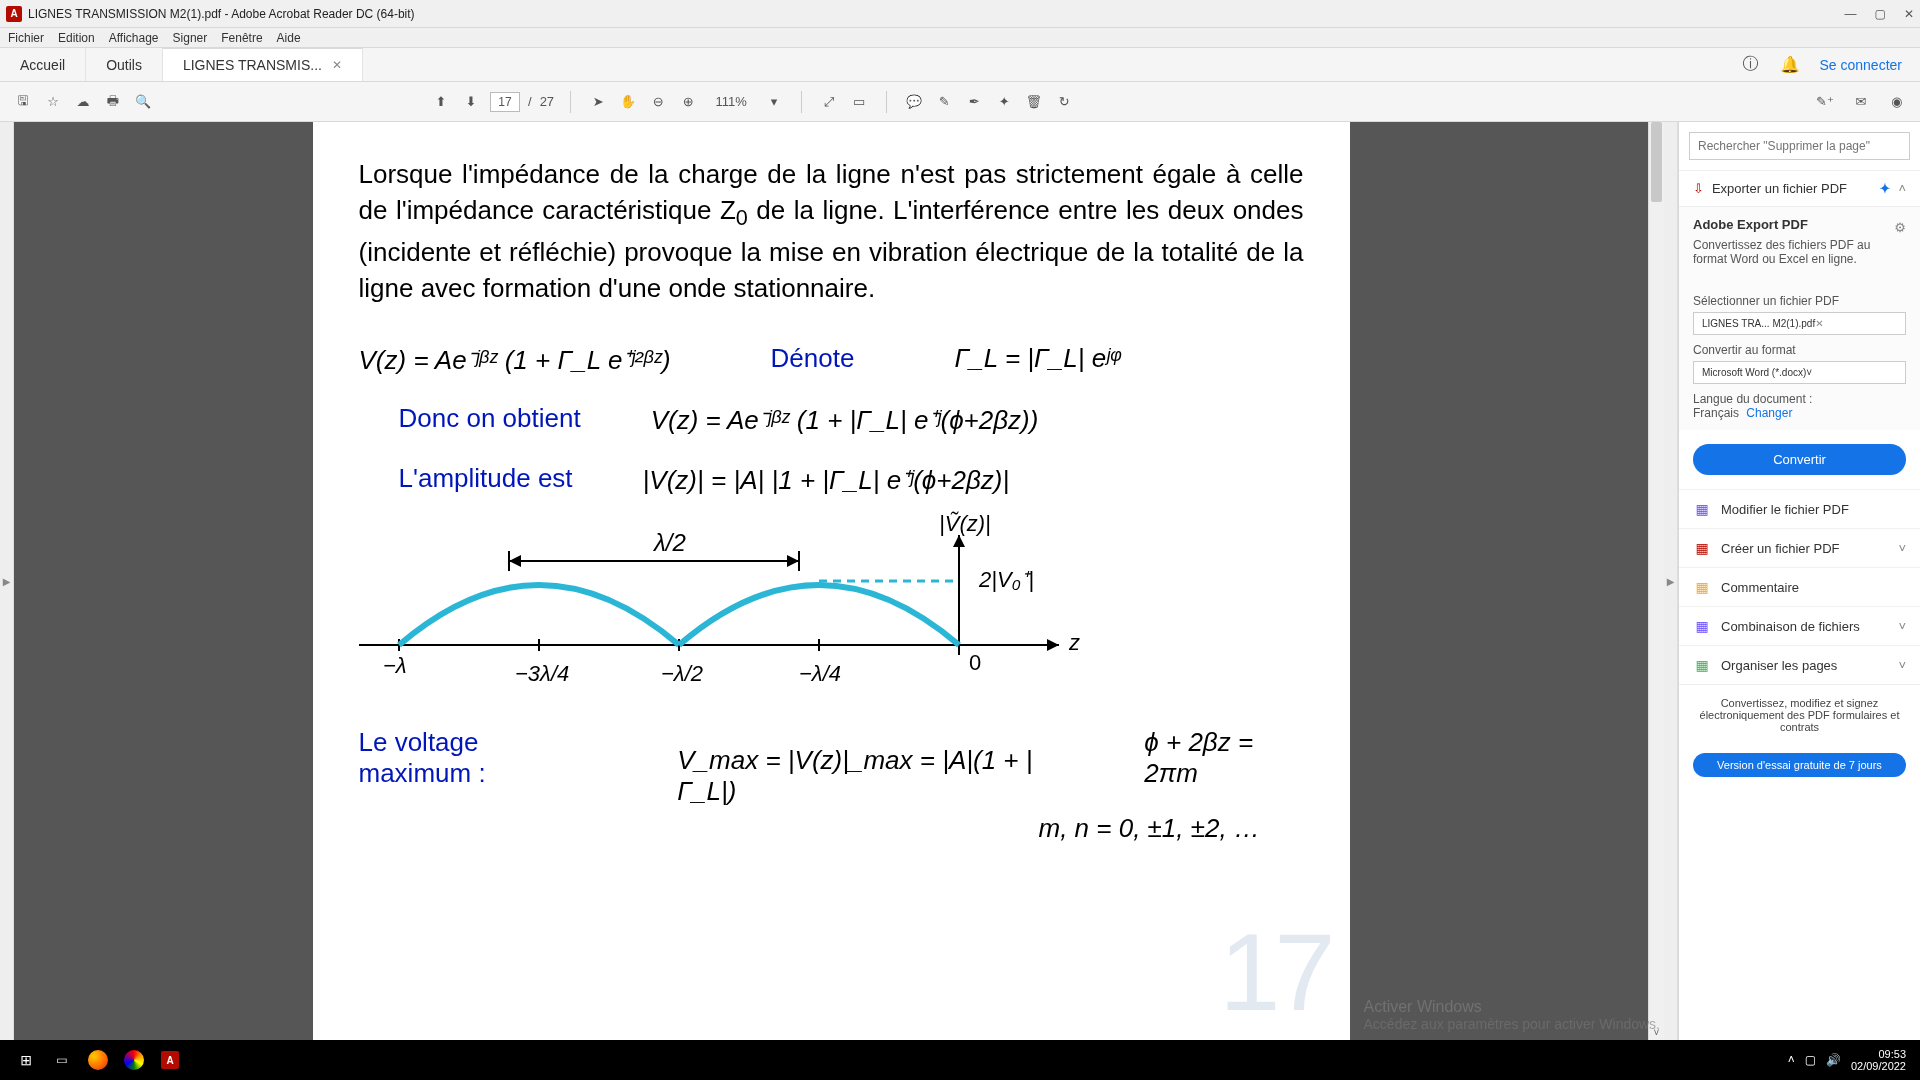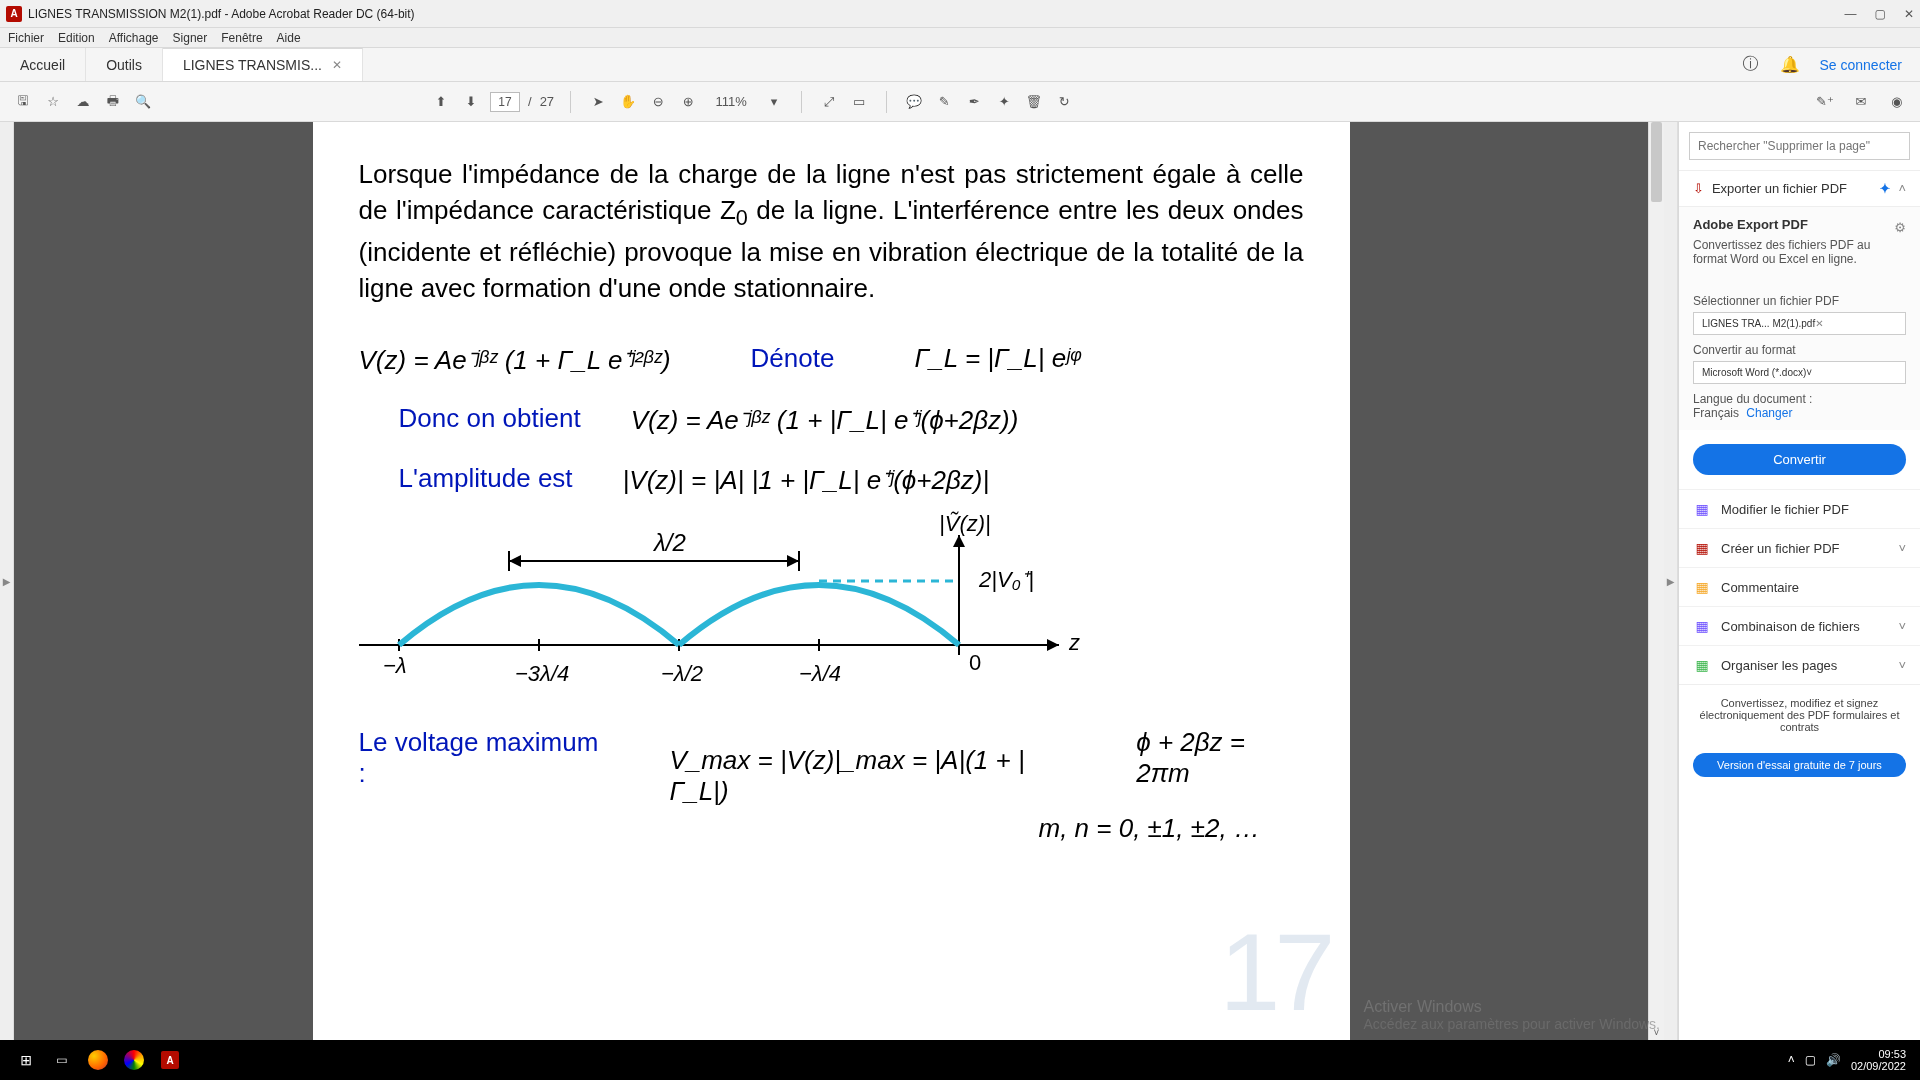--- a/index.html
+++ b/index.html
@@ -25,21 +25,21 @@
   .pagebox { width:30px; height:20px; border:1px solid #bbb; background:#fff; text-align:center; font-size:12px; line-height:18px; }
   .zoomval { width:48px; text-align:center; }
   .toolbar .rightgrp { margin-left:auto; display:flex; align-items:center; gap:14px; }
   
   .workspace { display:flex; height: calc(1080px - 28px - 20px - 34px - 40px - 40px); }
   .left-handle { width:14px; background:#eee; display:flex; align-items:center; justify-content:center; border-right:1px solid #ddd; color:#888; font-size:10px; }
   .docarea { flex:1; background:#565656; position:relative; display:flex; justify-content:center; overflow:hidden; }
   .paper { background:#fff; width:1037px; height:100%; padding:34px 46px 26px 46px; position:relative; font-family: "Times New Roman", serif; color:#000; }
   .paratext { font-size:26px; line-height:1.4; text-align:justify; }
   .blue { color:#0016b9; }
-  .eqline { margin-top:24px; font-size:26px; font-family:"Times New Roman", serif; font-style:italic; display:flex; align-items:center; gap:20px; }
+  .eqline { margin-top:24px; font-size:26px; font-family:"Times New Roman", serif; font-style:italic; display:flex; align-items:center; gap:40px; }
   .eq { font-style:italic; }
   .denote { color:#0016b9; font-style:normal; }
   .wave-svg { display:block; margin:8px 0 0 -20px; }
   .scrollbar { width:16px; background:#f0f0f0; position:relative; border-left:1px solid #ddd; }
   .scrollbar .thumb { position:absolute; left:2px; right:2px; top:0; height:80px; background:#c8c8c8; border-radius:2px; }
   .scrollbar .btn { position:absolute; left:0; right:0; height:16px; display:flex; align-items:center; justify-content:center; font-size:10px; color:#666; background:#f0f0f0; }
   .scrollbar .btn.up{top:0;} .scrollbar .btn.down{bottom:0;}
   
   .sidepanel { width:242px; background:#fff; border-left:1px solid #d9d9d9; display:flex; flex-direction:column; font-size:13px; color:#333; }
   .sidepanel input.search { margin:10px; padding:6px 8px; border:1px solid #ccc; font-size:12px; width:calc(100% - 20px); }

